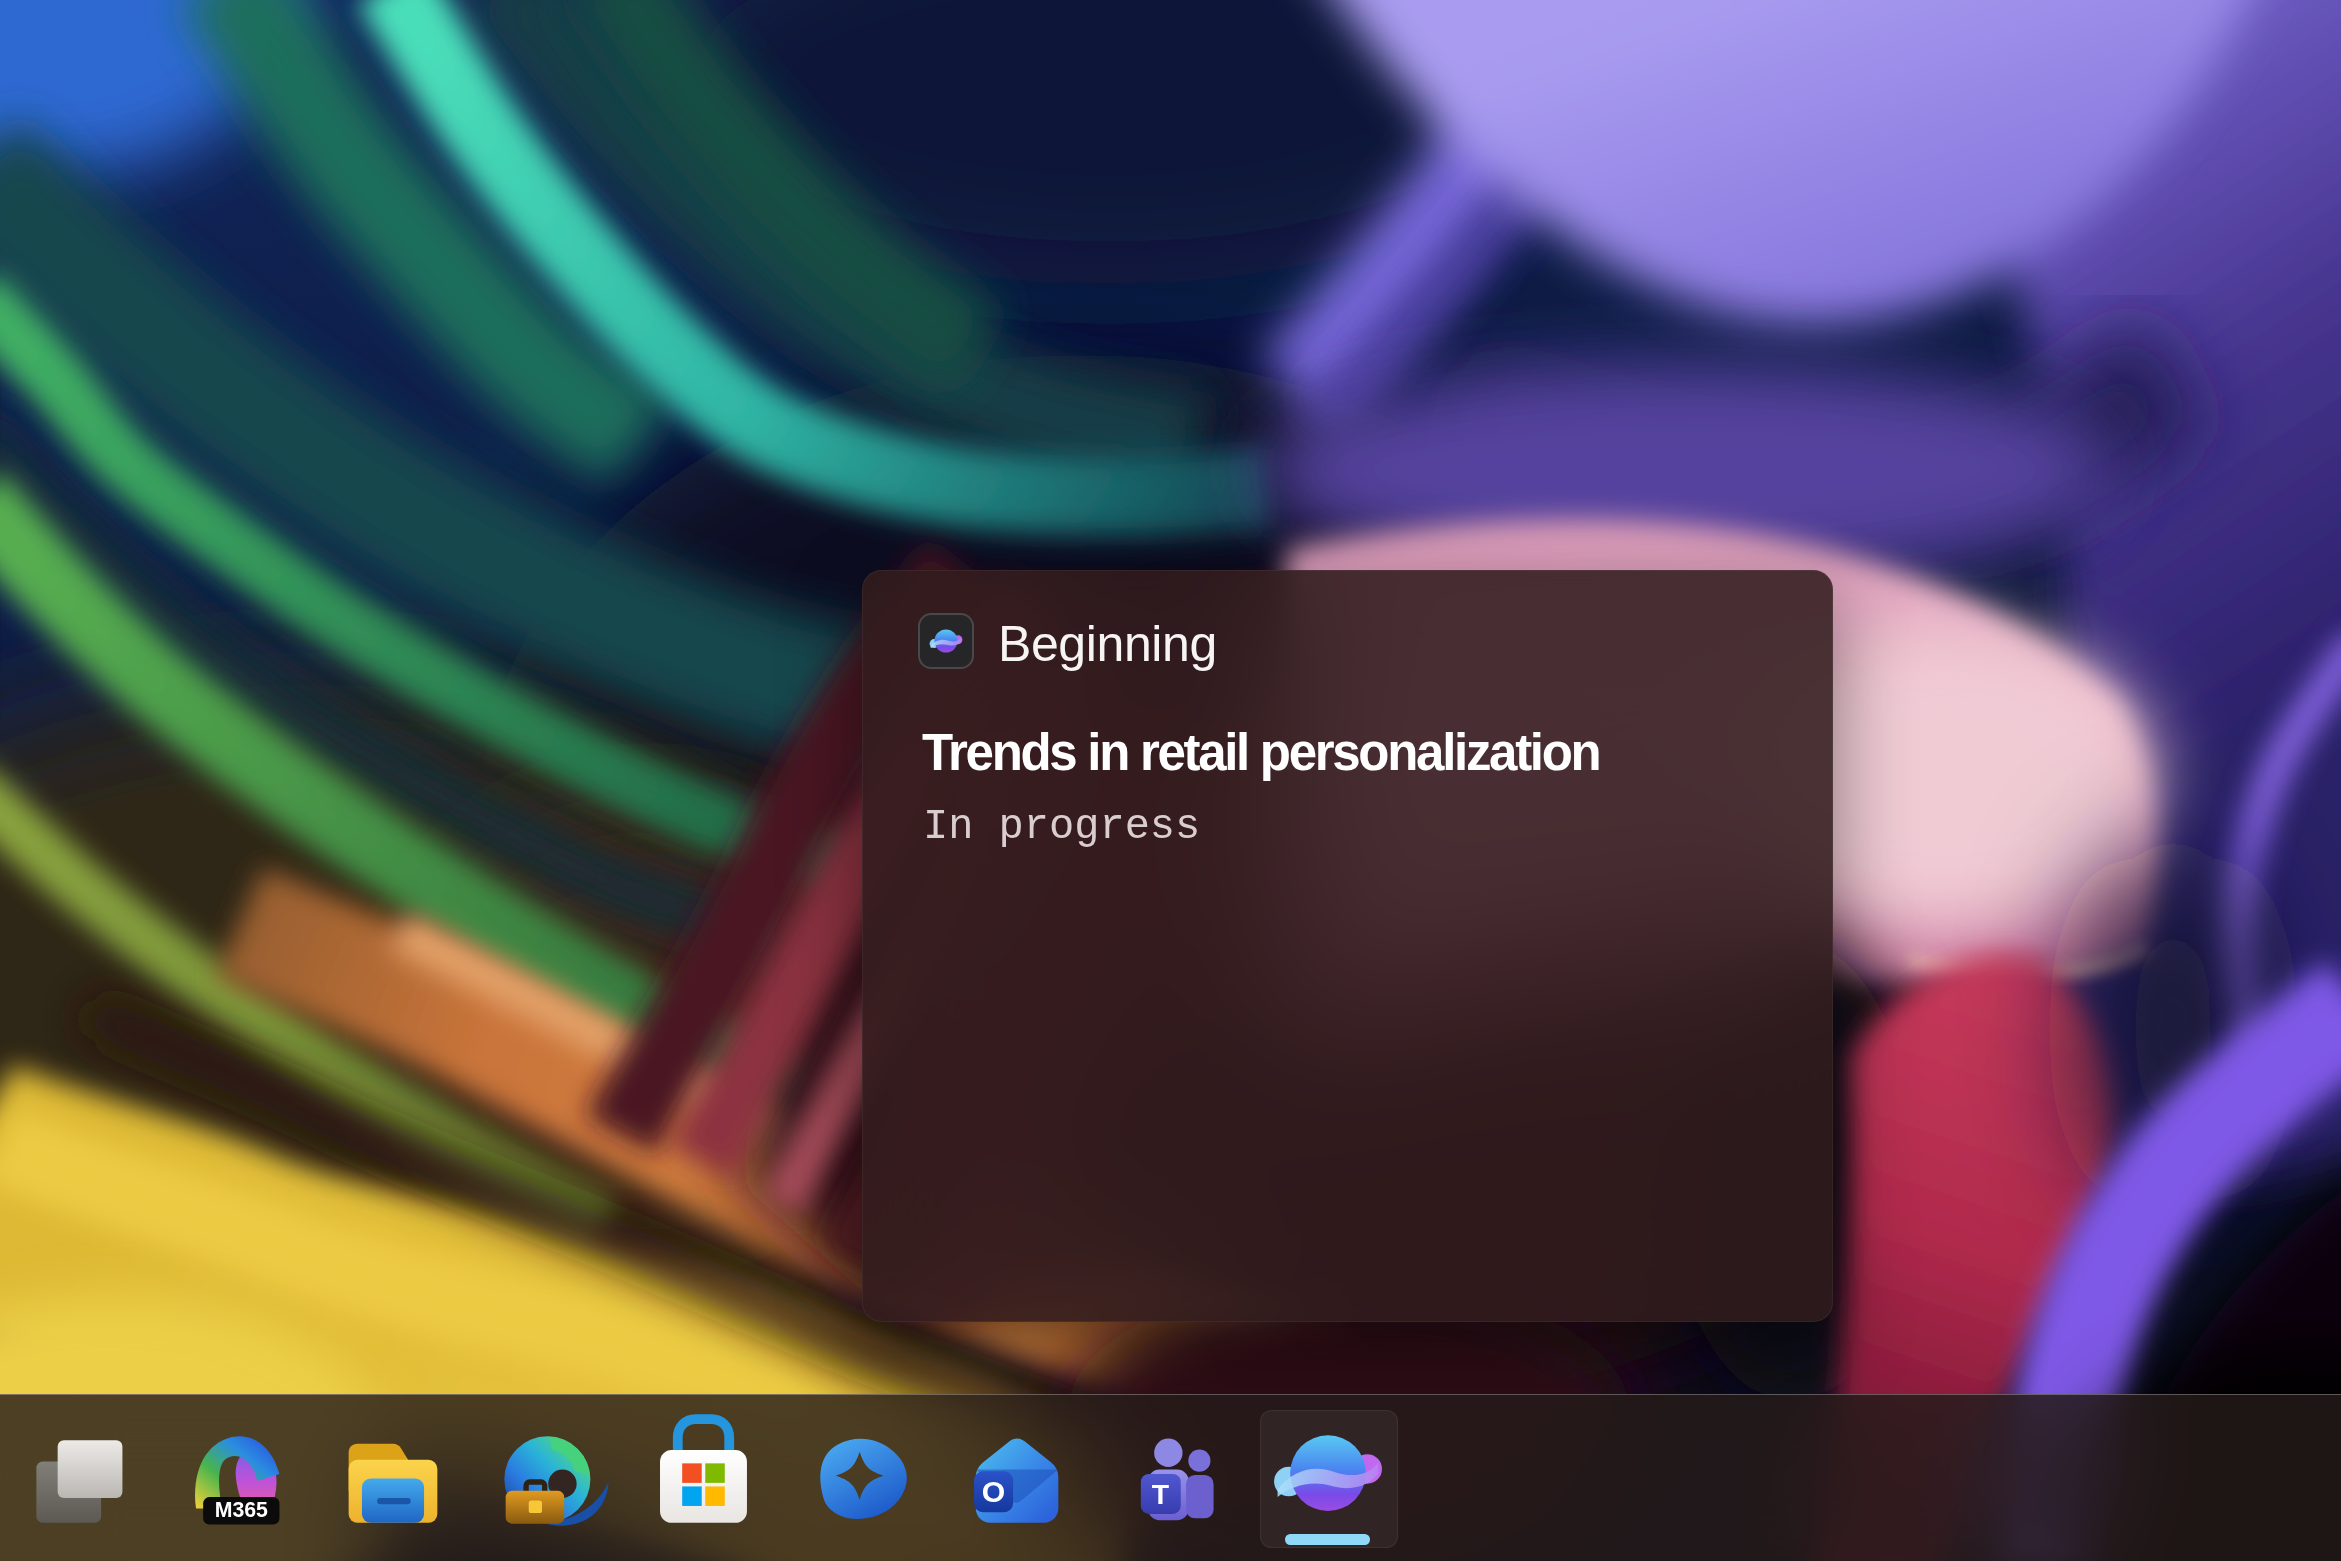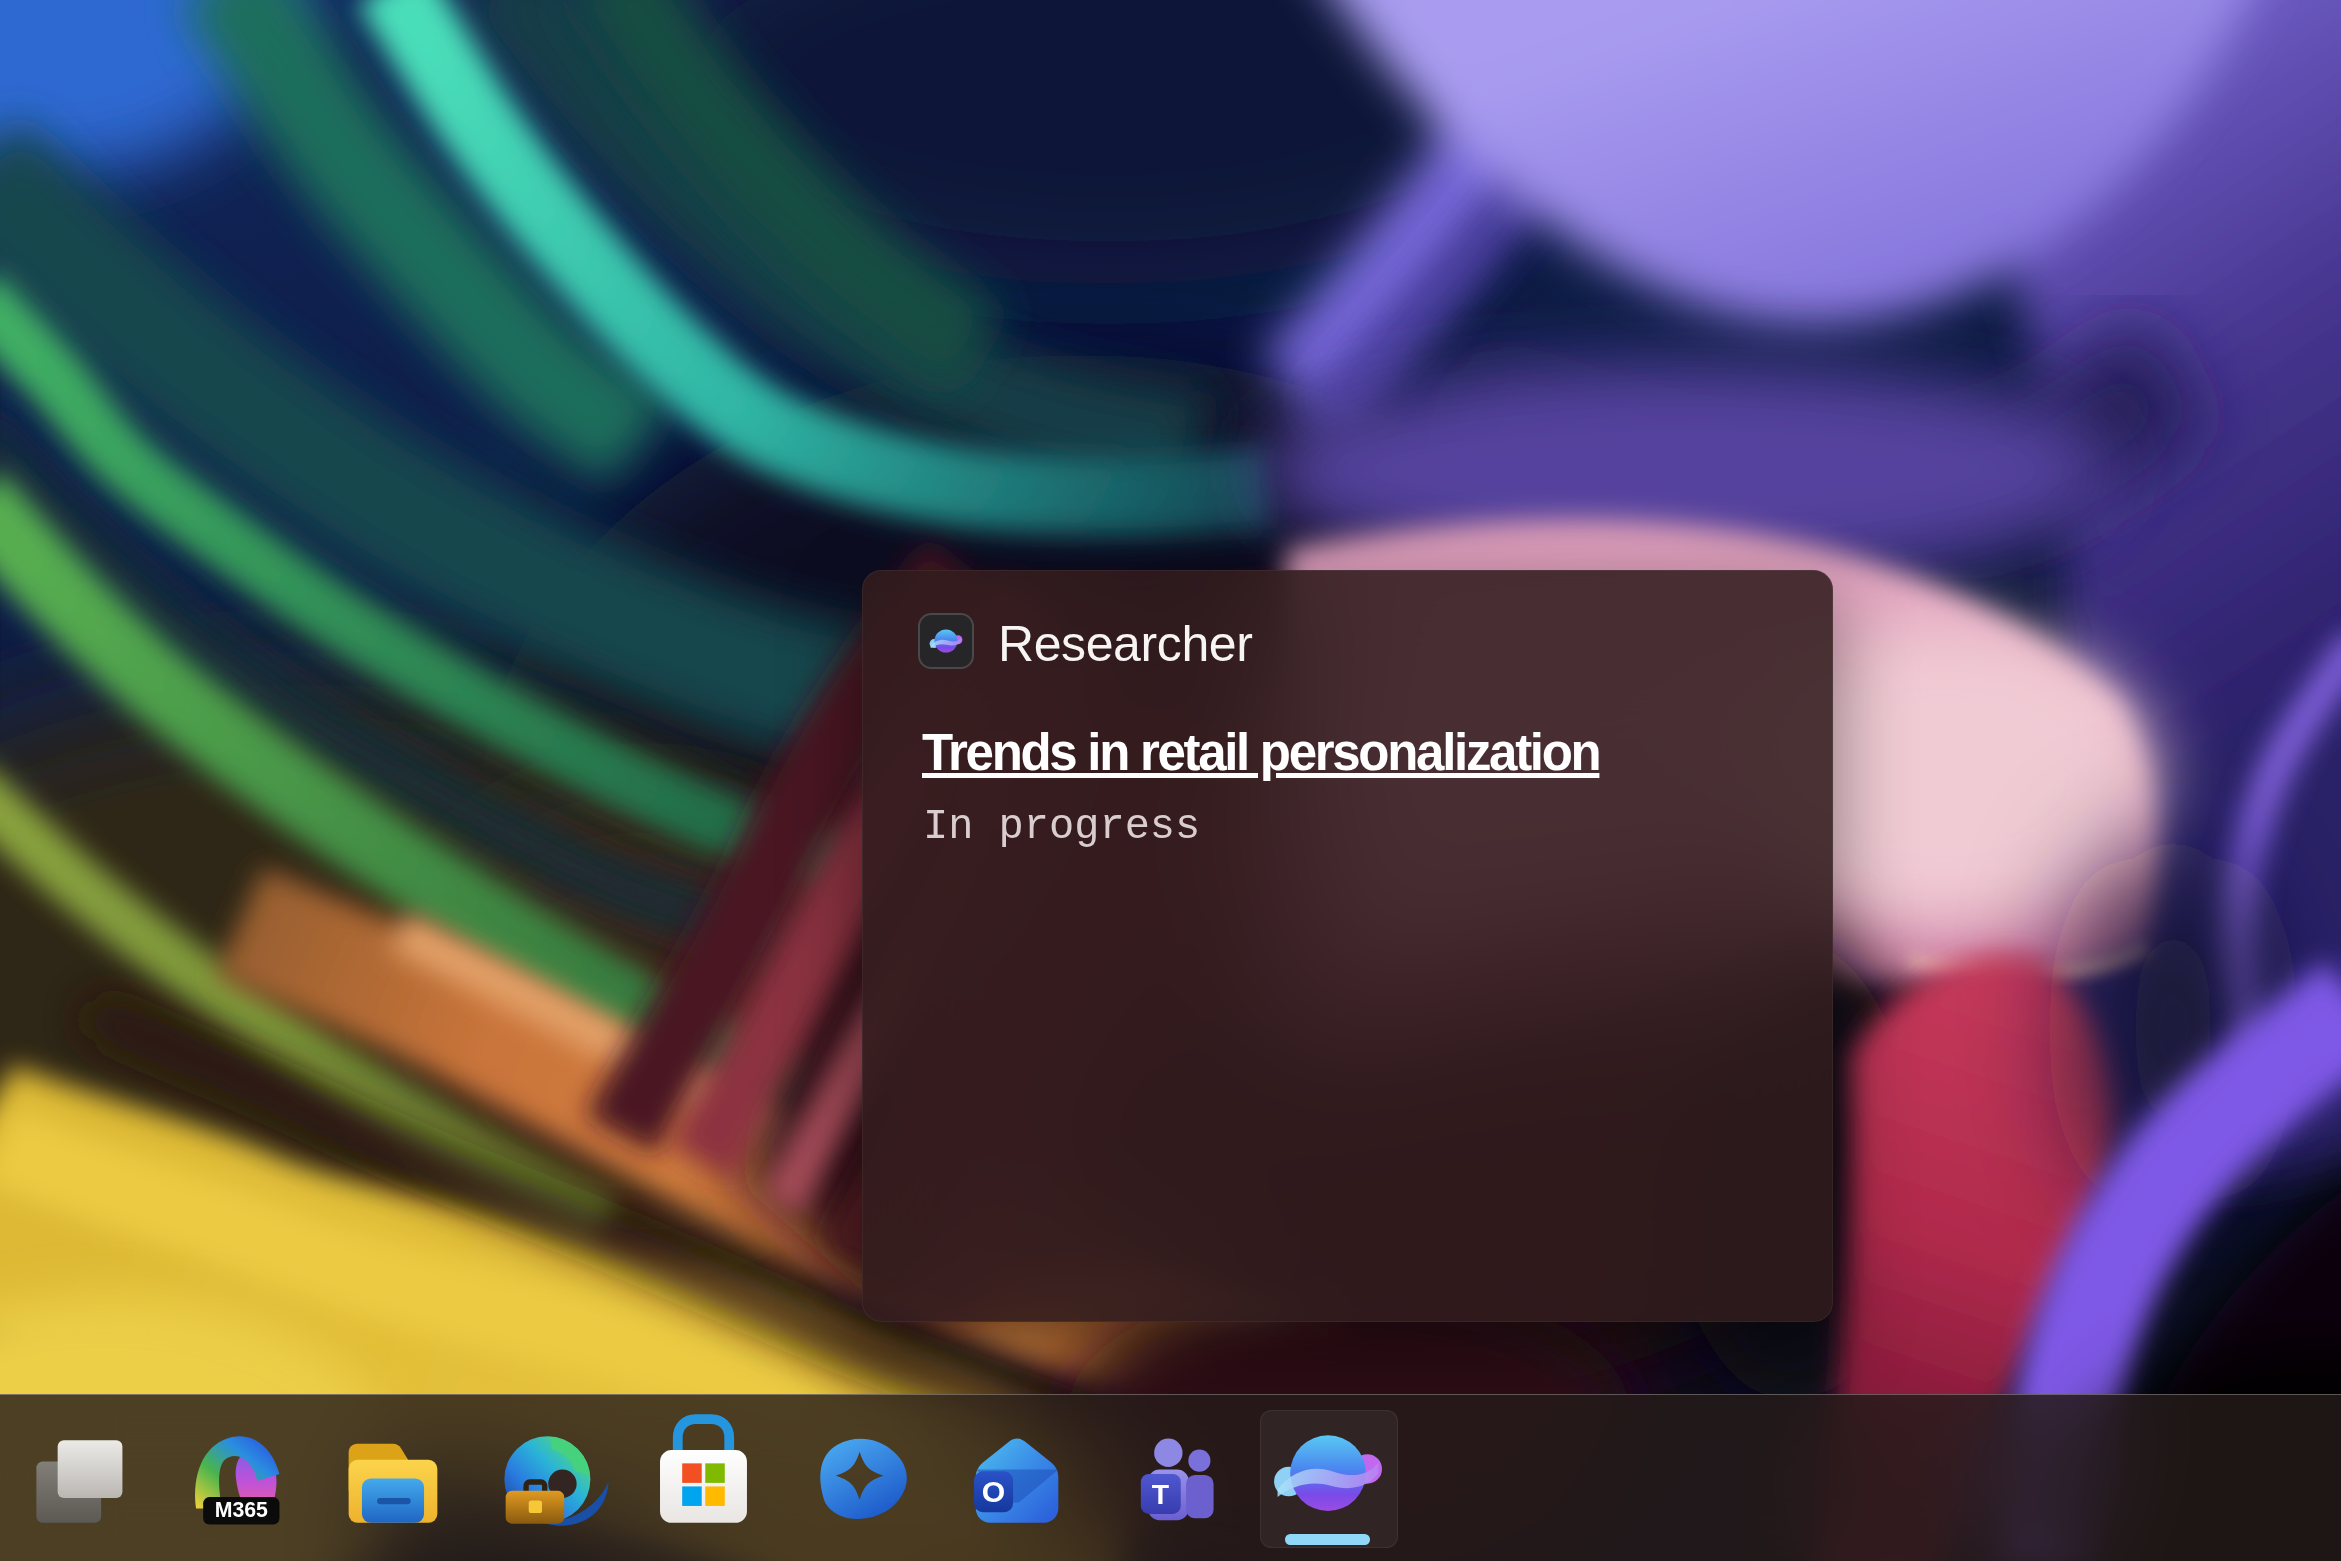--- a/index.html
+++ b/index.html
@@ -8,21 +8,21 @@
   #wall{position:absolute;left:0;top:0;}
   .card{position:absolute;left:862px;top:570px;width:969px;height:750px;
         border-radius:19.5px;background:rgba(48,27,29,0.87);
         backdrop-filter: blur(71px) saturate(1.05);
         border:0.9px solid rgba(255,255,255,0.05);
         box-shadow:0 27px 80px rgba(0,0,0,0.45);}
   .appicon{position:absolute;left:55px;top:42px;width:52px;height:52px;border-radius:13.3px;
         background:#262628;border:2.7px solid rgba(140,140,140,0.35);}
   .appname{position:absolute;left:135px;top:46px;height:54px;display:flex;align-items:center;
         color:#f7f4f4;font-size:50px;letter-spacing:-0.4px;}
-  .title{position:absolute;left:59px;top:152px;color:#ffffff;font-size:51px;font-weight:bold;letter-spacing:-2.3px;text-decoration:underline;}
+  .title{position:absolute;left:59px;top:152px;color:#ffffff;font-size:51px;font-weight:bold;letter-spacing:-2.3px;}
   .progress{position:absolute;left:60px;top:232px;color:#d9cdcf;font-size:42px;font-family:Liberation Mono, monospace;}
   .panel{position:absolute;left:58px;top:341px;width:858px;height:380px;border-radius:14px;
         background:rgba(255,255,255,0.045);border:0.9px solid rgba(255,255,255,0.055);}
   .taskbar{position:absolute;left:0;top:1394px;width:2342px;height:168px;
         background:rgba(37,28,25,0.80);backdrop-filter: blur(53px) saturate(0.92);
         border-top:1.8px solid rgba(255,255,255,0.28);box-sizing:border-box;}
   .activebox{position:absolute;left:1260px;top:1410px;width:138px;height:138px;border-radius:11.5px;
         background:rgba(255,255,255,0.055);border:0.9px solid rgba(255,255,255,0.06);box-sizing:border-box;}
   .underline{position:absolute;left:1285px;top:1534px;width:85px;height:10.6px;border-radius:5.3px;background:#8fd8f8;}
 </style>
@@ -188,21 +188,21 @@
             <stop offset="1" stop-color="#b684f2"></stop>
           </linearGradient>
     </defs>
     <g transform="scale(0.82)">
     <circle cx="-28" cy="6" r="10.5" fill="#8ed1f5"></circle>
     <circle cx="28" cy="-3" r="10.5" fill="#c168ef"></circle>
     <circle cx="0" cy="0" r="27" fill="url(#plG2)"></circle>
     <path d="M -36,12 C -26,-2 -10,-6 4,-1 C 18,4 30,1 36,-8 L 36,0 C 29,10 16,13 2,9 C -12,5 -26,9 -36,17 Z" fill="url(#plB2)" opacity="0.85"></path>
     </g>
       </svg></div>
-  <div class="appname">Researcher</div>
+  <div class="appname">Beginning</div>
   <div class="title">Trends in retail personalization</div>
   <div class="progress">In progress</div>
 </div>
 
 <div class="taskbar"></div>
 <div class="activebox"></div>
 <div class="underline"></div>
 <svg style="position:absolute;left:0;top:1394px" width="2342" height="168" viewBox="0 1571 2640 189">
   <defs>
     <linearGradient id="tvF" x1="0" y1="0" x2="0" y2="1">

